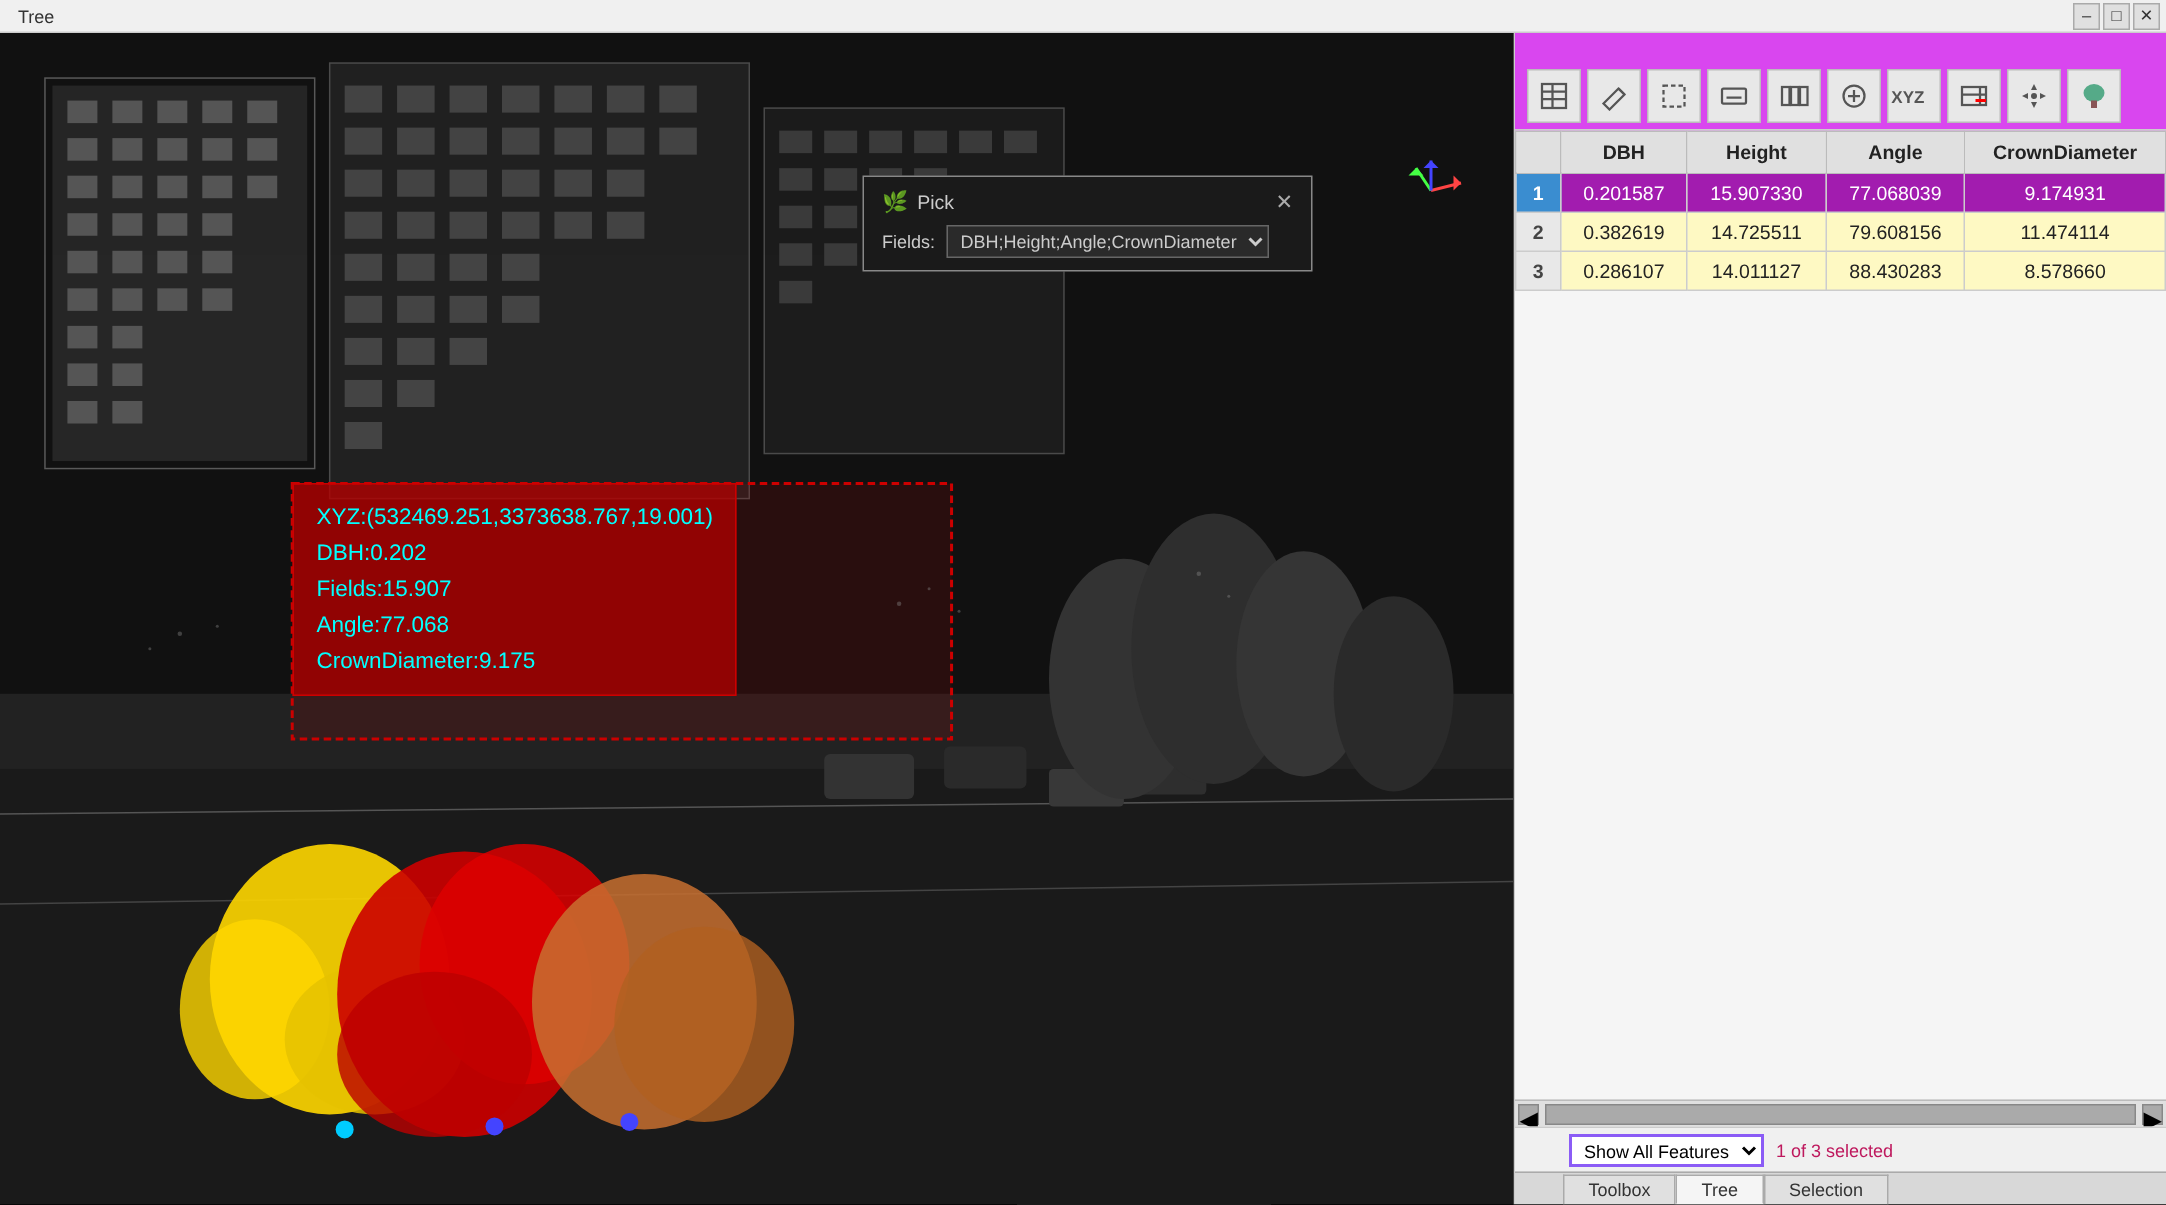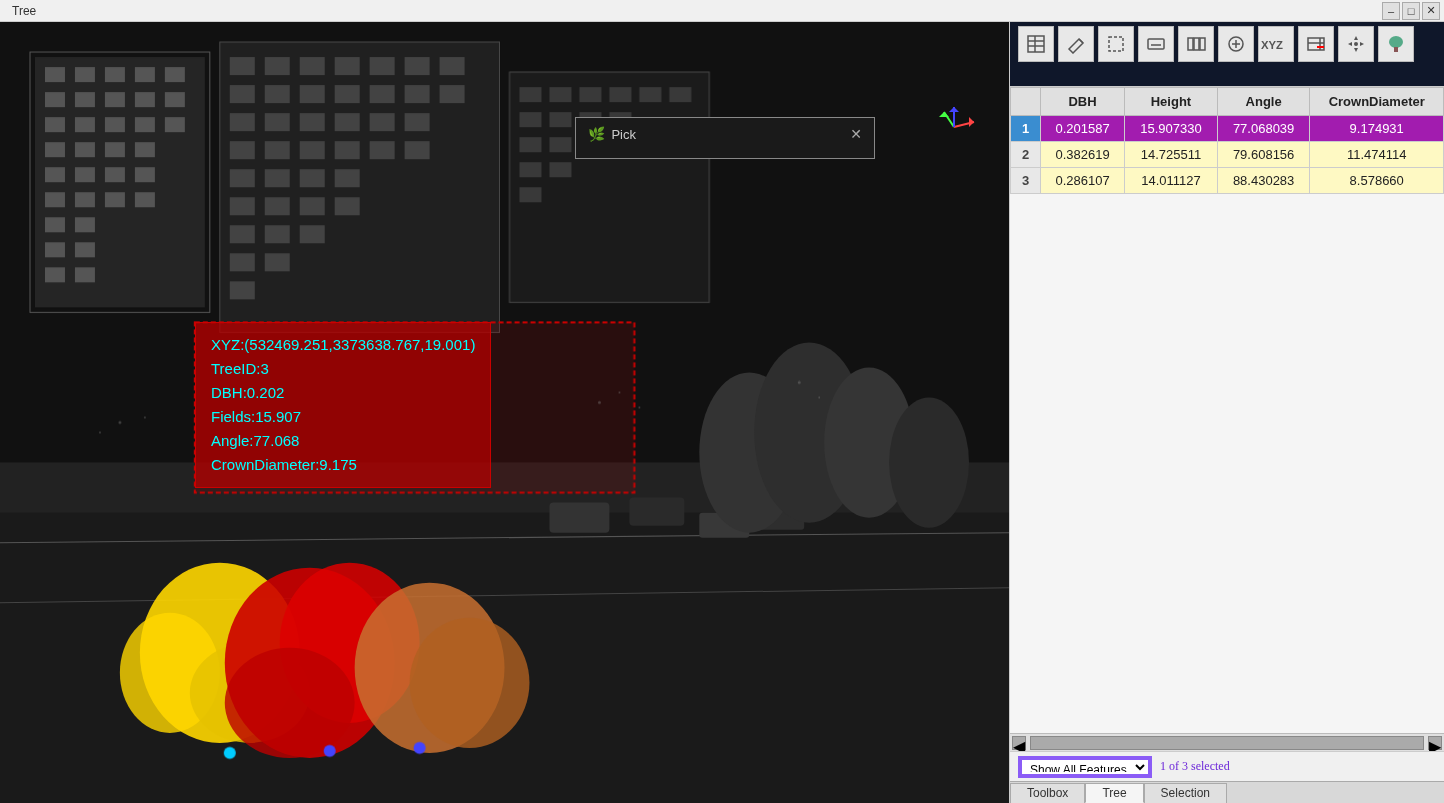--- a/index.html
+++ b/index.html
@@ -103,24 +103,24 @@
       background: #f5f5f5;
       display: flex;
       flex-direction: column;
       border-left: 1px solid #ccc;
       flex-shrink: 0;
     }
 
     
     .toolbar {
       height: 65px;
-      background: #0f172a;
+      background: #d946ef;
       border-bottom: 1px solid #ccc;
       display: flex;
-      align-items: flex-start;
+      align-items: flex-end;
       padding: 4px 8px;
       gap: 4px;
     }
     .toolbar-btn {
       width: 36px; height: 36px;
       border: 1px solid #bbb;
       background: #e8e8e8;
       display: flex; align-items: center; justify-content: center;
       cursor: pointer;
       font-size: 16px;
@@ -192,38 +192,39 @@
       background: #f0f0f0;
       border-top: 1px solid #ccc;
       display: flex;
       align-items: center;
       padding: 0 8px;
       gap: 8px;
       font-size: 12px;
     }
     .feature-select {
       background: #fff;
-      border: 4px solid #8b5cf6;
+      border: 2px solid #8b5cf6;
       padding: 2px 4px;
       font-size: 12px;
       height: 22px;
+      margin-left: 28px;
     }
     .selected-count {
-      color: #6d28d9;
+      color: #be185d;
       font-size: 12px;
-      font-family: Liberation Serif, serif;
     }
 
     
     .bottom-tabs {
       height: 22px;
       background: #d8d8d8;
       border-top: 1px solid #aaa;
       display: flex;
       align-items: flex-end;
+      padding-left: 32px;
     }
     .tab-btn {
       padding: 2px 16px;
       font-size: 12px;
       border: 1px solid #aaa;
       border-bottom: none;
       cursor: pointer;
       background: #e0e0e0;
       color: #333;
       height: 20px;
@@ -428,26 +429,29 @@
 
     
     <div class="pick-popup">
       <div class="pick-popup-header">
         <span style="display:flex;align-items:center;gap:6px;">
           <span style="font-size:14px;">🌿</span>
           <span>Pick</span>
         </span>
         <span class="pick-popup-close">✕</span>
       </div>
+      <div class="pick-popup-fields">
+        <span>Fields:</span>
+        <select class="pick-popup-select"><option>DBH;Height;Angle;CrownDiameter</option></select>
+      </div>
     </div>
 
     
     <div class="info-overlay">
       <div>XYZ:(532469.251,3373638.767,19.001)</div>
-      <div>TreeID:3</div>
       <div>DBH:0.202</div>
       <div>Fields:15.907</div>
       <div>Angle:77.068</div>
       <div>CrownDiameter:9.175</div>
     </div>
   </div>
 
   <div class="right-panel">
 
     <div class="toolbar">

